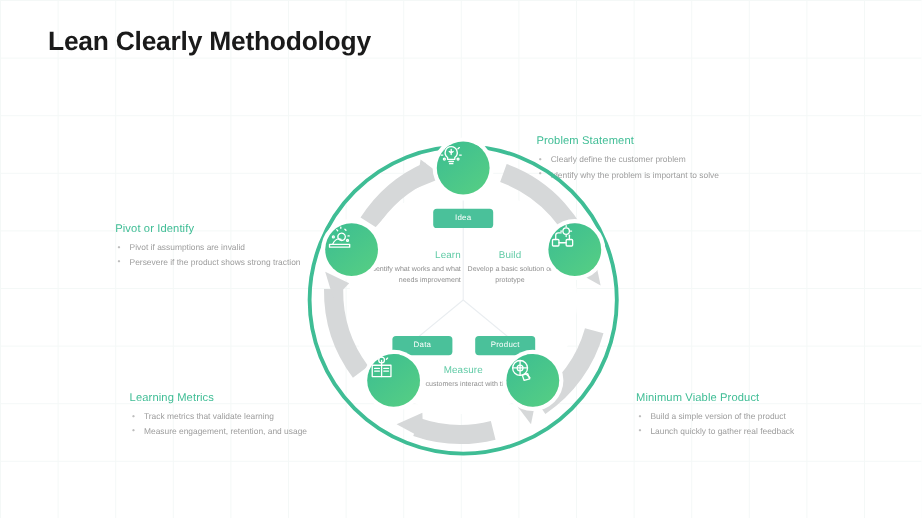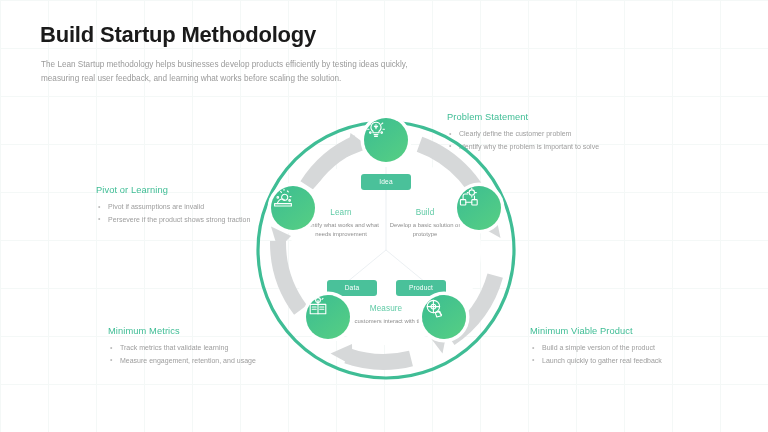--- a/index.html
+++ b/index.html
@@ -99,59 +99,58 @@
   #pill-data    { left: 31px;  top: 124px; }
   #pill-product { left: 100px; top: 124px; }
 
   .seg { position: absolute; text-align: center; }
   .seg .s-title {
     font-size: 8.2px; color: #5fcaa5; margin-bottom: 4px; letter-spacing: .1px;
   }
   .seg .s-desc {
     font-size: 5.9px; line-height: 1.55; color: #8e8e8e;
   }
-  #seg-learn   { left: 2px;  top: 52px;  width: 86px; }
+  #seg-learn   { left: 2px;  top: 52px;  width: 86px; text-align: right; }
   #seg-build   { left: 86px; top: 52px;  width: 86px; }
   #seg-measure { left: 24px; top: 148px; width: 132px; }
 </style>
 </head>
 <body>
 
 <div id="slide">
 
-  <div class="title">Build Startup Methodology</div>
-  <div class="subtitle">The Lean Startup methodology helps businesses develop products efficiently by testing ideas quickly, measuring real user feedback, and learning what works before scaling the solution.</div>
+  <div class="title">Lean Clearly Methodology</div>
 
   <div class="callout" id="callout-problem">
     <div class="c-title">Problem Statement</div>
     <ul>
       <li>Clearly define the customer problem</li>
       <li>Identify why the problem is important to solve</li>
     </ul>
   </div>
 
 
   <div class="callout" id="callout-mvp">
     <div class="c-title">Minimum Viable Product</div>
     <ul>
       <li>Build a simple version of the product</li>
       <li>Launch quickly to gather real feedback</li>
     </ul>
   </div>
 
   <div class="callout" id="callout-metrics">
-    <div class="c-title">Minimum Metrics</div>
+    <div class="c-title">Learning Metrics</div>
     <ul>
       <li>Track metrics that validate learning</li>
       <li>Measure engagement, retention, and usage</li>
     </ul>
   </div>
 
   <div class="callout" id="callout-pivot">
-    <div class="c-title">Pivot or Learning</div>
+    <div class="c-title">Pivot or Identify</div>
     <ul>
       <li>Pivot if assumptions are invalid</li>
       <li>Persevere if the product shows strong traction</li>
     </ul>
   </div>
 
   <div id="cycle">
 
     <svg width="270" height="280" viewBox="0 0 270 280">
 

